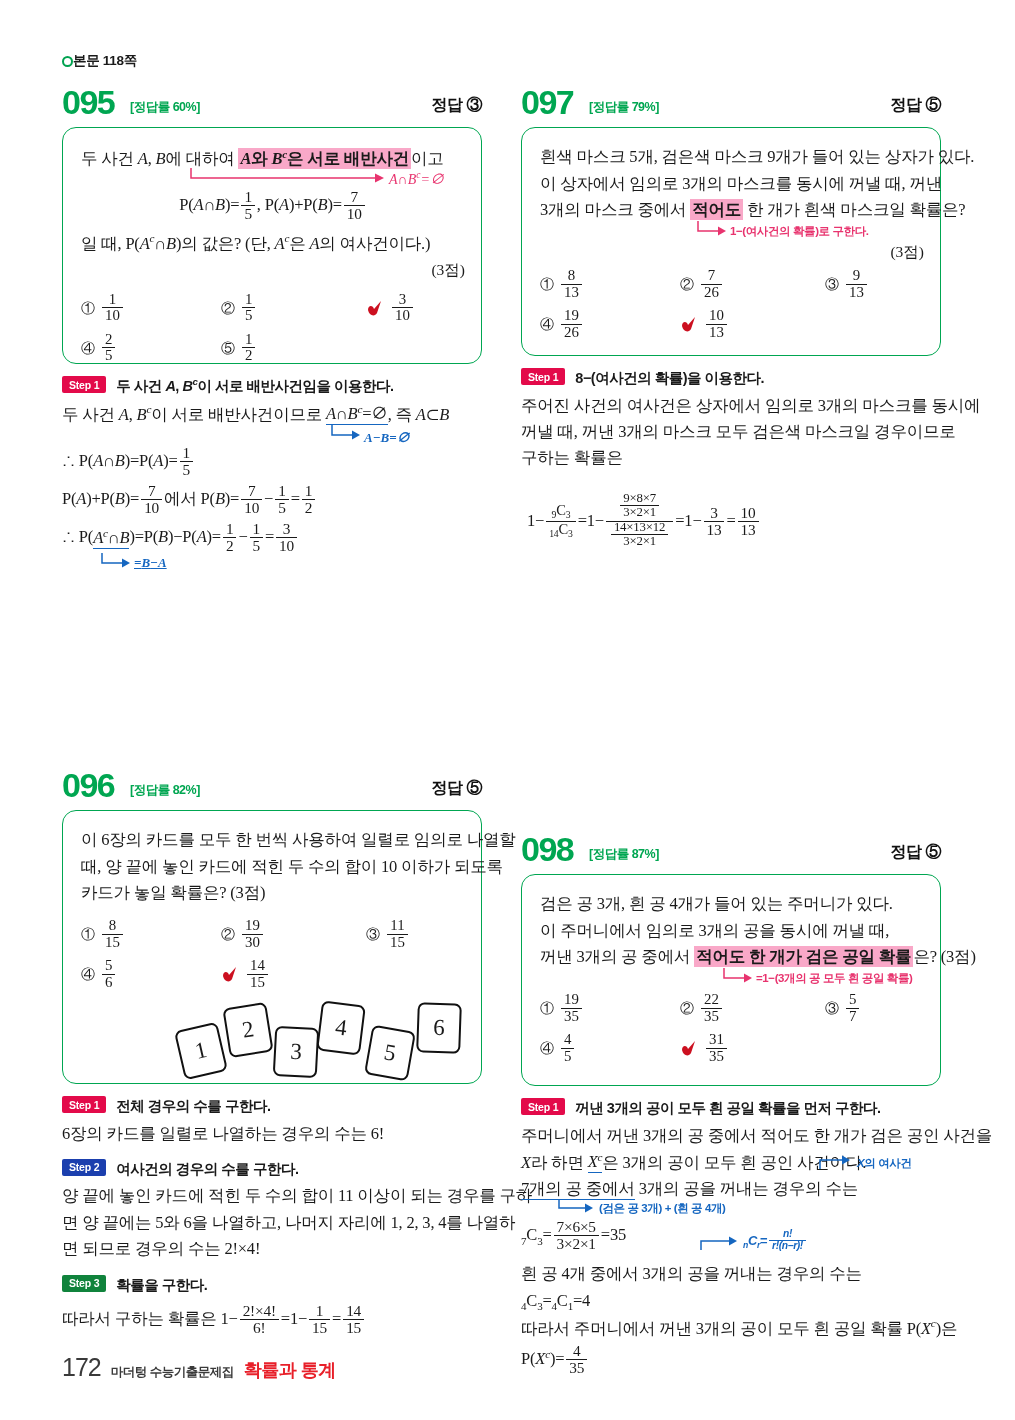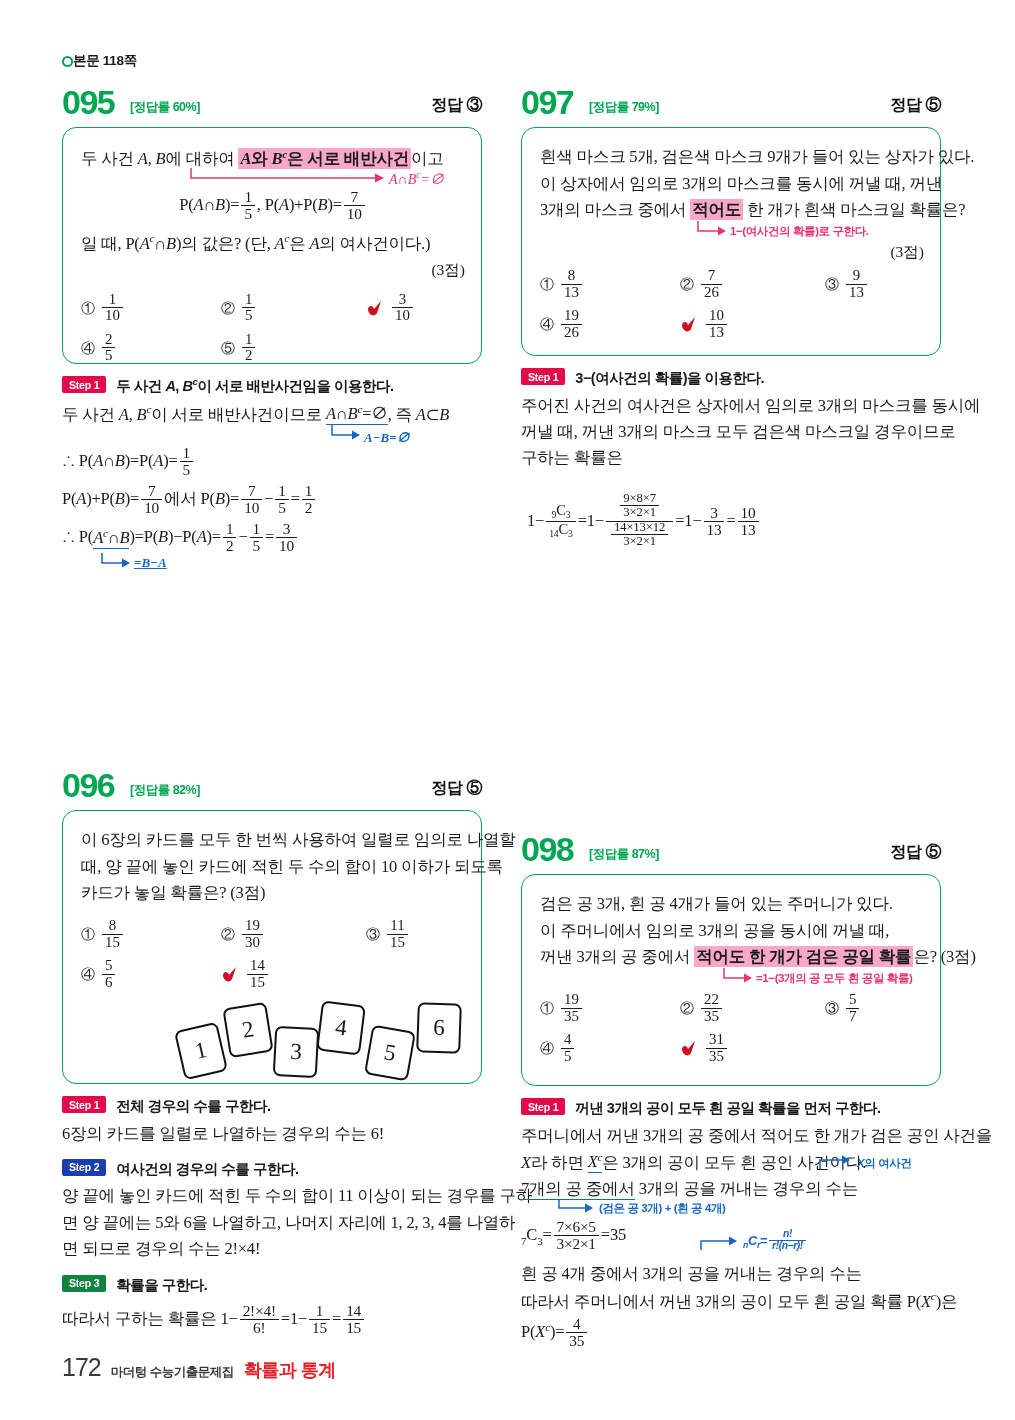--- a/index.html
+++ b/index.html
@@ -370,21 +370,21 @@
                 <span class="den">13</span>
               </span>
           </div>
         </div>
       </div>
     </div>
 
     <div class="steprow">
       <div>
         <span class="step step-1">Step 1</span>
-        <span class="step-title">3−(여사건의 확률)을 이용한다.</span>
+        <span class="step-title">8−(여사건의 확률)을 이용한다.</span>
       </div>
       <div class="sol-line">주어진 사건의 여사건은 상자에서 임의로 3개의 마스크를 동시에</div>
       <div class="sol-line" style="margin-top:0;">꺼낼 때, 꺼낸 3개의 마스크 모두 검은색 마스크일 경우이므로</div>
       <div class="sol-line" style="margin-top:0;">구하는 확률은</div>
 
       <div class="sol-line" style="margin-top:22px;margin-left:6px;">
         1−<span class="frac" style="font-size:0.95em;"><span class="num"><span class="fs"><sub>9</sub></span>C<span class="fs"><sub>3</sub></span></span><span class="den"><span class="fs"><sub>14</sub></span>C<span class="fs"><sub>3</sub></span></span></span>=1−<span class="frac" style="font-size:0.9em;"><span class="num"><span class="frac"><span class="num">9×8×7</span><span class="den">3×2×1</span></span></span><span class="den"><span class="frac"><span class="num">14×13×12</span><span class="den">3×2×1</span></span></span></span>=1−<span class="frac"><span class="num">3</span><span class="den">13</span></span>=<span class="frac"><span class="num">10</span><span class="den">13</span></span>
       </div>
     </div>
   </div>
@@ -490,20 +490,23 @@
           <path d="M2,16 L2,7 L30,7" stroke="#1566c0" stroke-width="1.5" fill="none"></path>
           <path d="M30,2.5 L38,7 L30,11.5 Z" fill="#1566c0"></path>
         </svg>
         <span class="note-blue" style="position:absolute;left:222px;top:10px;font-style:italic;font-size:13px;">
           <span class="fs"><sub>n</sub></span>C<span class="fs"><sub>r</sub></span>=<span class="frac" style="font-size:0.85em;"><span class="num" style="border-bottom:1.3px solid #1566c0;"><span class="it">n</span>!</span><span class="den" style="border-top:none;"><span class="it">r</span>!(<span class="it">n</span>−<span class="it">r</span>)!</span></span>
         </span>
       </div>
 
       <div class="sol-line" style="margin-top:8px;">흰 공 4개 중에서 3개의 공을 꺼내는 경우의 수는</div>
       <div class="sol-line" style="margin-top:0;">
+        <span class="fs"><sub>4</sub></span>C<span class="fs"><sub>3</sub></span>=<span class="fs"><sub>4</sub></span>C<span class="fs"><sub>1</sub></span>=4
+      </div>
+      <div class="sol-line" style="margin-top:0;">
         따라서 주머니에서 꺼낸 3개의 공이 모두 흰 공일 확률 P(<span class="it">X</span><span class="sup">c</span>)은
       </div>
       <div class="sol-line" style="margin-top:2px;">
         P(<span class="it">X</span><span class="sup">c</span>)=<span class="frac"><span class="num">4</span><span class="den">35</span></span>
       </div>
     </div>
   </div>
 
   <div class="footer">
     <span class="f-page">172</span>

